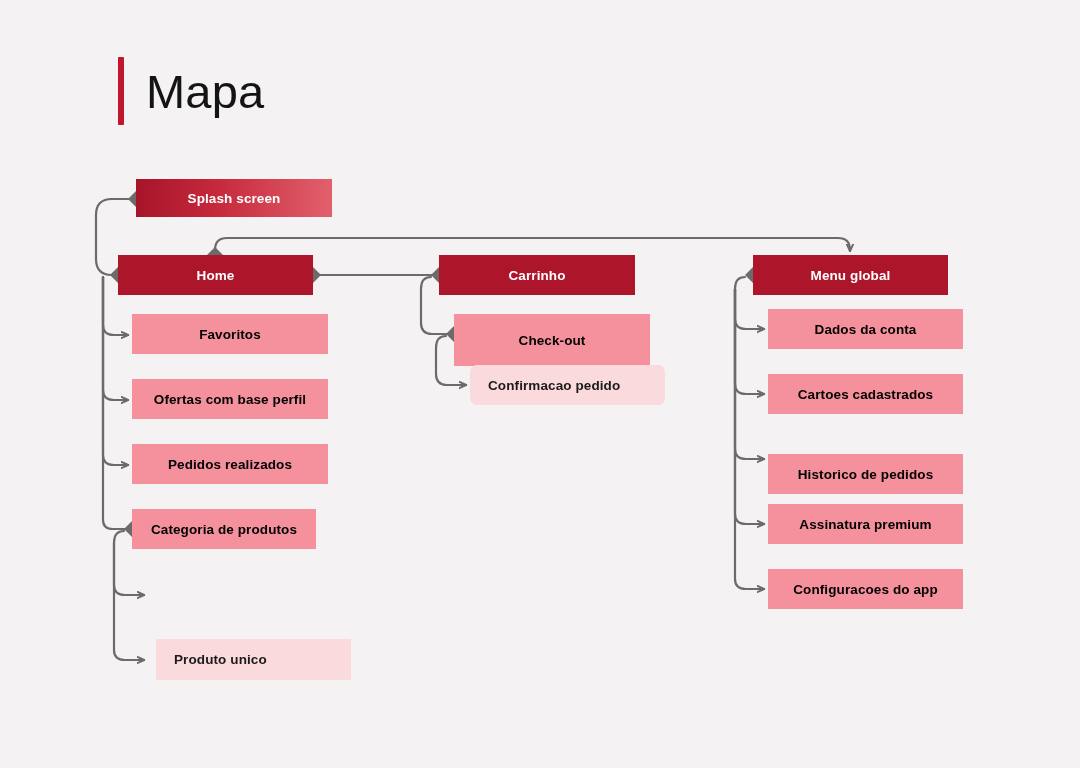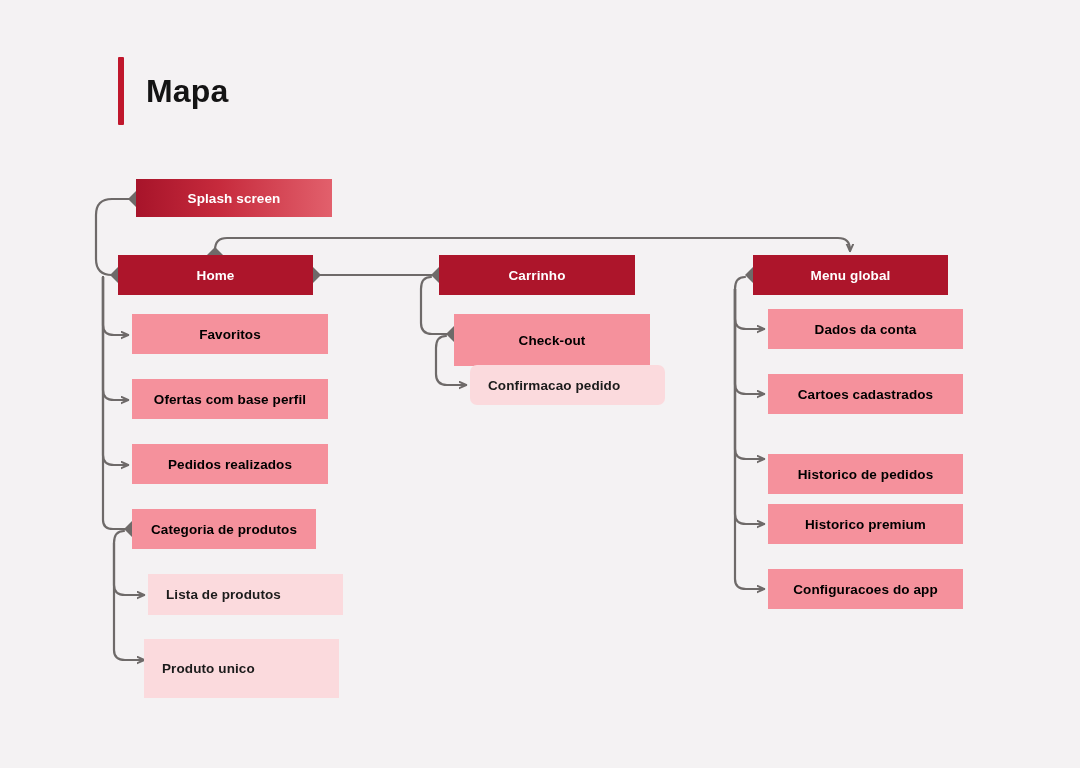--- a/index.html
+++ b/index.html
@@ -31,24 +31,24 @@
     height: 72px;
   }
   .title-bar {
     width: 6px;
     height: 68px;
     background: #c0172c;
     border-radius: 1px;
     margin-right: 22px;
   }
   .title-text {
-    font-size: 32px;
+    font-size: 47px;
     line-height: 1;
     color: #141414;
-    font-weight: 700;
+    font-weight: 400;
     letter-spacing: 0.2px;
     white-space: nowrap;
   }
 
   
   #links {
     position: absolute;
     left: 0;
     top: 0;
     width: 1080px;
@@ -175,25 +175,22 @@
   </div>
 
   <div class="node level2" style="left:132px; top:379px; width:196px; height:40px;">
     <span>Ofertas com base perfil</span>
   </div>
 
   <div class="node level2" style="left:132px; top:509px; width:184px; height:40px;">
     <span>Categoria de produtos</span>
   </div>
 
-  <div class="node level3" style="left:148px; top:574px; width:195px; height:41px;">
-    <span>Lista de produtos</span>
-  </div>
-
-  <div class="node level3" style="left:144px; top:639px; width:195px; height:59px;text-align:center;">
+
+  <div class="node level3" style="left:156px; top:639px; width:195px; height:41px;text-align:center;">
     <span>Produto unico</span>
   </div>
 
   <div class="node level2" style="left:454px; top:314px; width:196px; height:52px;">
     <span>Check-out</span>
   </div>
 
   <div class="node level3" style="left:470px; top:365px; width:195px; height:40px;border-radius:7px;">
     <span>Confirmacao pedido</span>
   </div>
@@ -204,20 +201,20 @@
 
   <div class="node level2" style="left:768px; top:374px; width:195px; height:40px;">
     <span>Cartoes cadastrados</span>
   </div>
 
   <div class="node level2" style="left:768px; top:439px; width:195px; height:40px;margin-top:15px;">
     <span>Historico de pedidos</span>
   </div>
 
   <div class="node level2" style="left:768px; top:504px; width:195px; height:40px;">
-    <span>Historico premium</span>
+    <span>Assinatura premium</span>
   </div>
 
   <div class="node level2" style="left:768px; top:569px; width:195px; height:40px;">
     <span>Configuracoes do app</span>
   </div>
 
 </div>
 
 </body></html>

